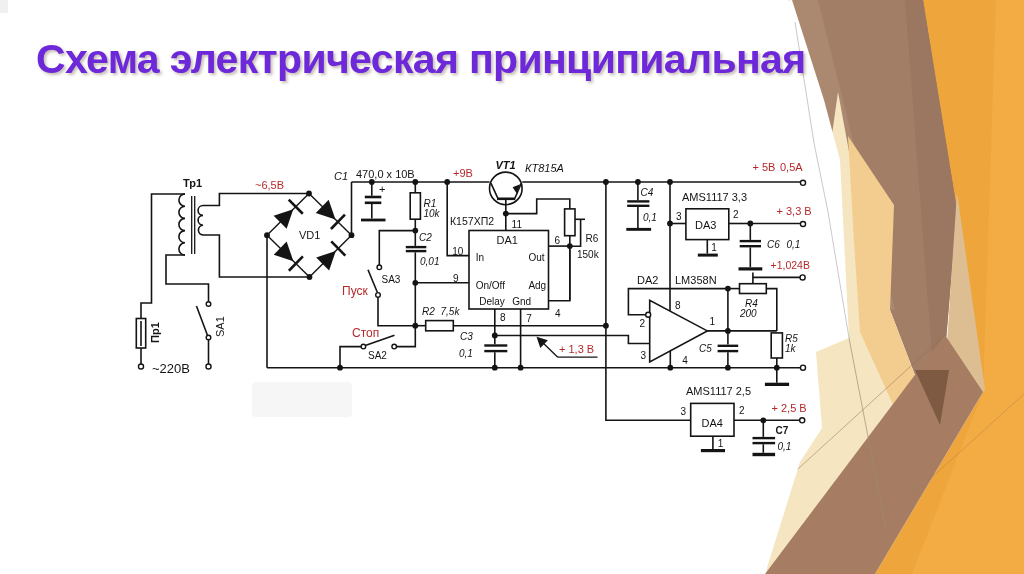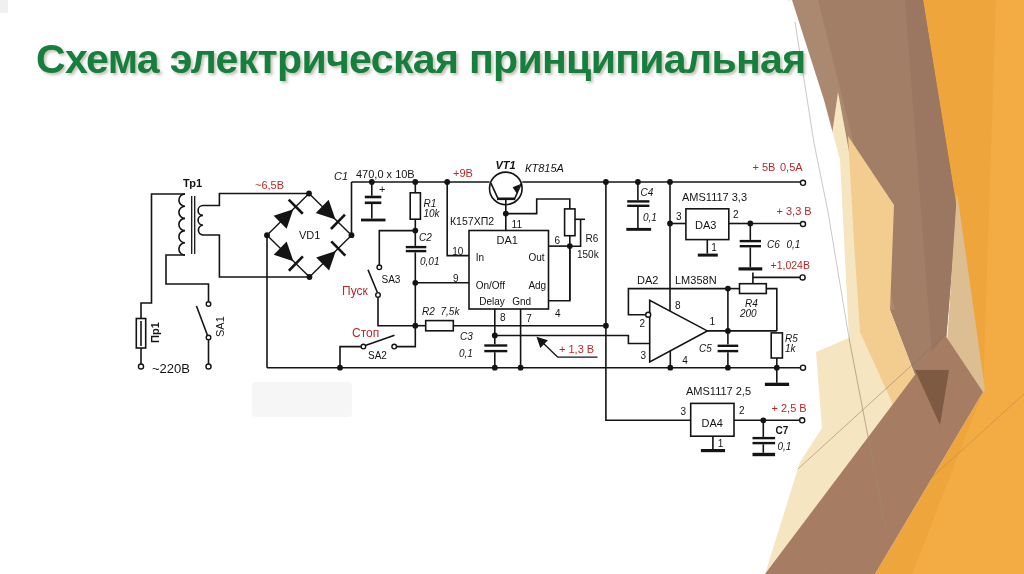--- a/index.html
+++ b/index.html
@@ -1,20 +1,20 @@
 <!DOCTYPE html>
 <html><head>
 <meta charset="utf-8">
 <style>
   html,body{margin:0;padding:0;background:#ffffff;}
   body{width:1024px;height:574px;overflow:hidden;font-family:"Liberation Sans",sans-serif;}
   .slide{position:relative;width:1024px;height:574px;background:#ffffff;}
   .deco{position:absolute;left:0;top:0;}
   .title{position:absolute;left:36px;top:36px;width:820px;font-family:"Liberation Sans",sans-serif;
-         font-size:41px;font-weight:bold;color:#15803d;letter-spacing:-0.65px;white-space:nowrap;
+         font-size:41px;font-weight:bold;color:#6d28d9;letter-spacing:-0.65px;white-space:nowrap;
          text-shadow:2px 2px 3px rgba(140,125,105,0.5);}
 </style>
 </head>
 <body>
 <div class="slide">
 
 <svg class="deco" width="1024" height="574" viewBox="0 0 1024 574">
 
   <polygon points="920,0 1024,0 1024,574 875,574 983,392" fill="#EEA53C"></polygon>
 

